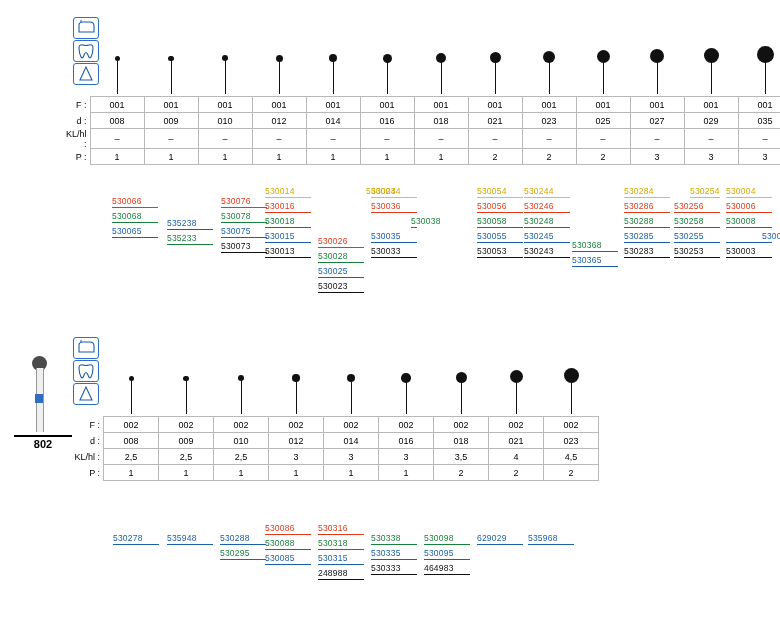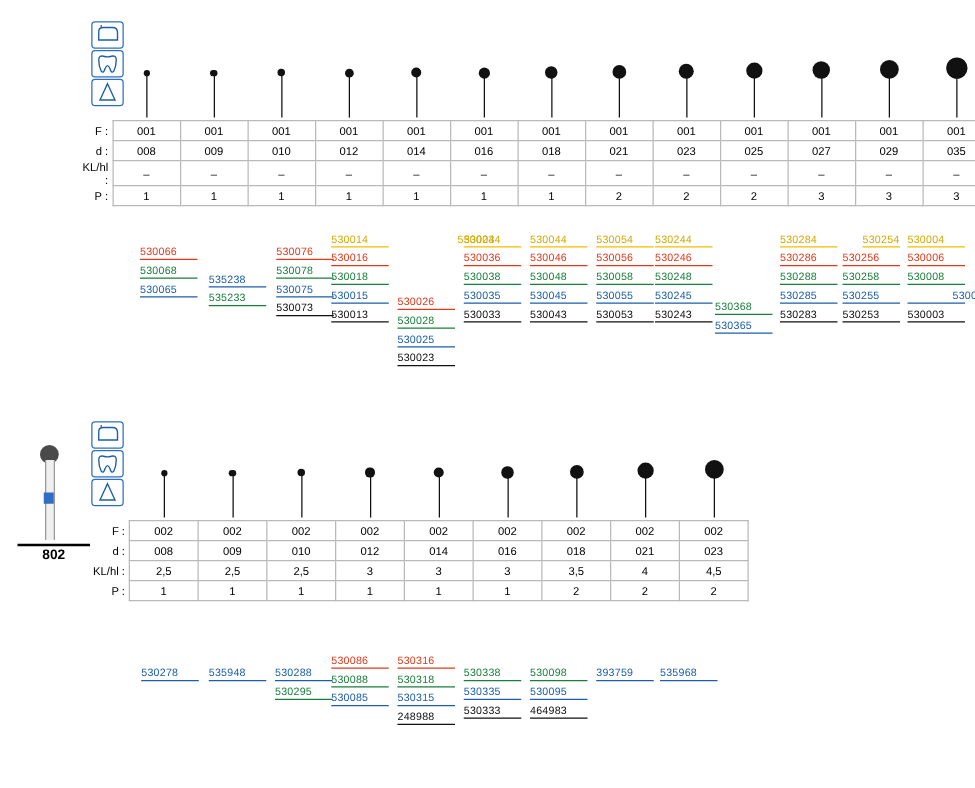--- a/index.html
+++ b/index.html
@@ -170,30 +170,23 @@
   <div class="refcol" style="left:318px;top:186px;">
     <div class="refitem u" style="color:#d4a900;border-color:#f0c000;margin-left:48px;">530024</div>
     <div class="refitem u" style="color:#e03a1a;border-color:#e03a1a;margin-top:38px;">530026</div>
     <div class="refitem u" style="color:#1a7f3c;border-color:#1a7f3c;">530028</div>
     <div class="refitem u" style="color:#1c5fa8;border-color:#1c5fa8;">530025</div>
     <div class="refitem u" style="color:#111;border-color:#111;">530023</div>
   </div>
   <div class="refcol" style="left:371px;top:186px;">
     <div class="refitem u" style="color:#d4a900;border-color:#f0c000;">530034</div>
     <div class="refitem u" style="color:#e03a1a;border-color:#e03a1a;">530036</div>
-    <div class="refitem u" style="color:#1a7f3c;border-color:#1a7f3c;">530038</div>
+    <div class="refitem u" style="color:#1a7f3c;border-color:#1a7f3c;margin-left:40px;">530038</div>
     <div class="refitem u" style="color:#1c5fa8;border-color:#1c5fa8;">530035</div>
     <div class="refitem u" style="color:#111;border-color:#111;">530033</div>
-  </div>
-  <div class="refcol" style="left:424px;top:186px;">
-    <div class="refitem u" style="color:#d4a900;border-color:#f0c000;">530044</div>
-    <div class="refitem u" style="color:#e03a1a;border-color:#e03a1a;">530046</div>
-    <div class="refitem u" style="color:#1a7f3c;border-color:#1a7f3c;">530048</div>
-    <div class="refitem u" style="color:#1c5fa8;border-color:#1c5fa8;">530045</div>
-    <div class="refitem u" style="color:#111;border-color:#111;">530043</div>
   </div>
   <div class="refcol" style="left:477px;top:186px;">
     <div class="refitem u" style="color:#d4a900;border-color:#f0c000;">530054</div>
     <div class="refitem u" style="color:#e03a1a;border-color:#e03a1a;">530056</div>
     <div class="refitem u" style="color:#1a7f3c;border-color:#1a7f3c;">530058</div>
     <div class="refitem u" style="color:#1c5fa8;border-color:#1c5fa8;">530055</div>
     <div class="refitem u" style="color:#111;border-color:#111;">530053</div>
   </div>
   <div class="refcol" style="left:524px;top:186px;">
     <div class="refitem u" style="color:#d4a900;border-color:#f0c000;">530244</div>
@@ -346,18 +339,18 @@
     <div class="refitem u" style="color:#1a7f3c;border-color:#1a7f3c;">530338</div>
     <div class="refitem u" style="color:#1c5fa8;border-color:#1c5fa8;">530335</div>
     <div class="refitem u" style="color:#111;border-color:#111;">530333</div>
   </div>
   <div class="refcol" style="left:424px;top:213px;">
     <div class="refitem u" style="color:#1a7f3c;border-color:#1a7f3c;">530098</div>
     <div class="refitem u" style="color:#1c5fa8;border-color:#1c5fa8;">530095</div>
     <div class="refitem u" style="color:#111;border-color:#111;">464983</div>
   </div>
   <div class="refcol" style="left:477px;top:213px;">
-    <div class="refitem u" style="color:#1c5fa8;border-color:#1c5fa8;">393759</div>
+    <div class="refitem u" style="color:#1c5fa8;border-color:#1c5fa8;">629029</div>
   </div>
   <div class="refcol" style="left:528px;top:213px;">
     <div class="refitem u" style="color:#1c5fa8;border-color:#1c5fa8;">535968</div>
   </div>
 </div>
 
 </body></html>

